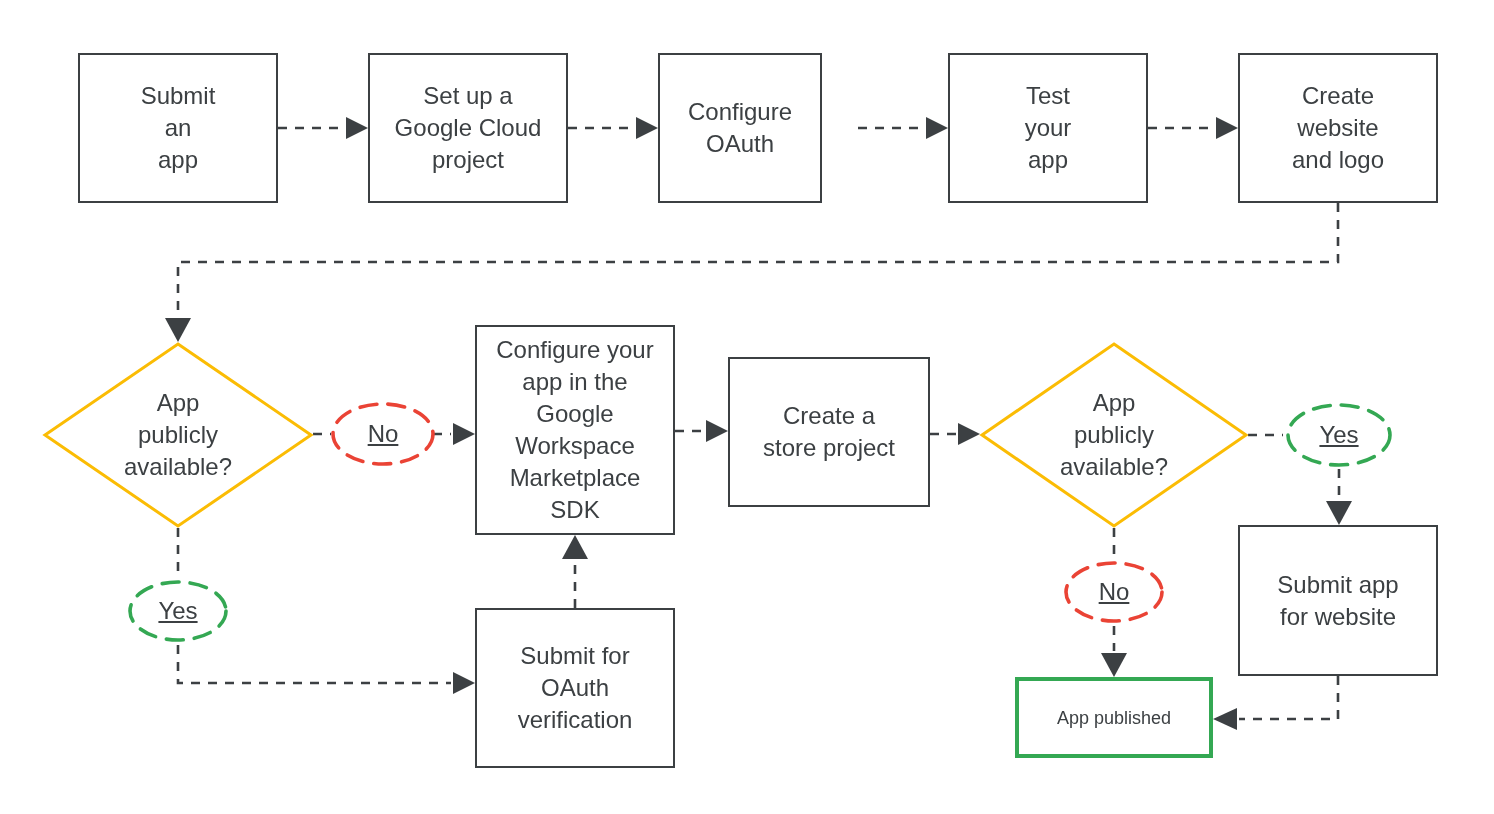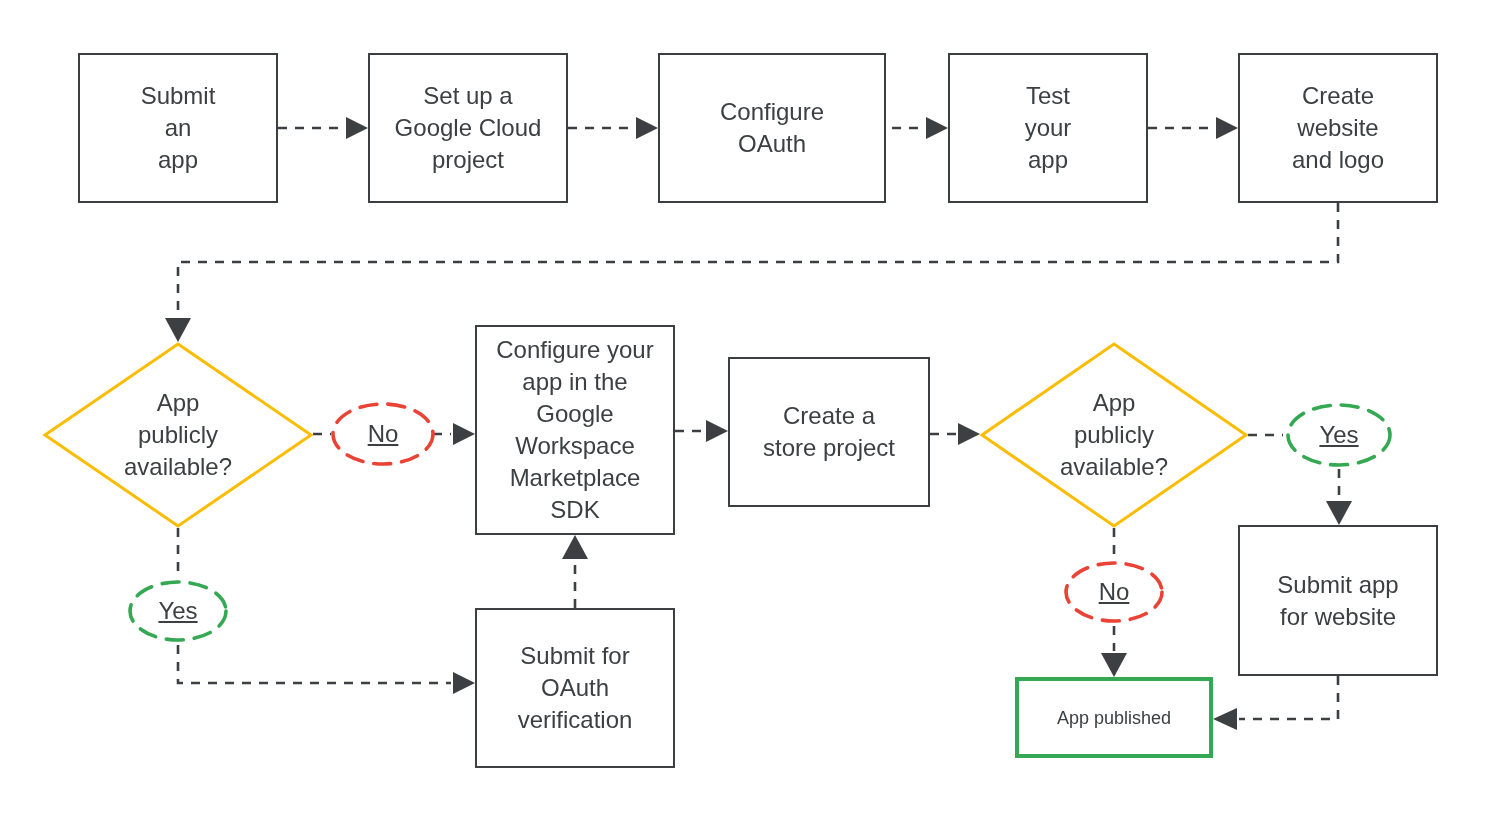--- a/index.html
+++ b/index.html
@@ -114,21 +114,21 @@
   <div class="node process" style="left:78px;top:53px;width:200px;height:150px">
     <span class="label">Submit
 an
 app</span>
   </div>
   <div class="node process" style="left:368px;top:53px;width:200px;height:150px">
     <span class="label">Set up a
 Google Cloud
 project</span>
   </div>
-  <div class="node process" style="left:658px;top:53px;width:228px;height:150px">
+  <div class="node process" style="left:658px;top:53px;width:164px;height:150px">
     <span class="label">Configure
 OAuth</span>
   </div>
   <div class="node process" style="left:948px;top:53px;width:200px;height:150px">
     <span class="label">Test
 your
 app</span>
   </div>
   <div class="node process" style="left:1238px;top:53px;width:200px;height:150px">
     <span class="label">Create

